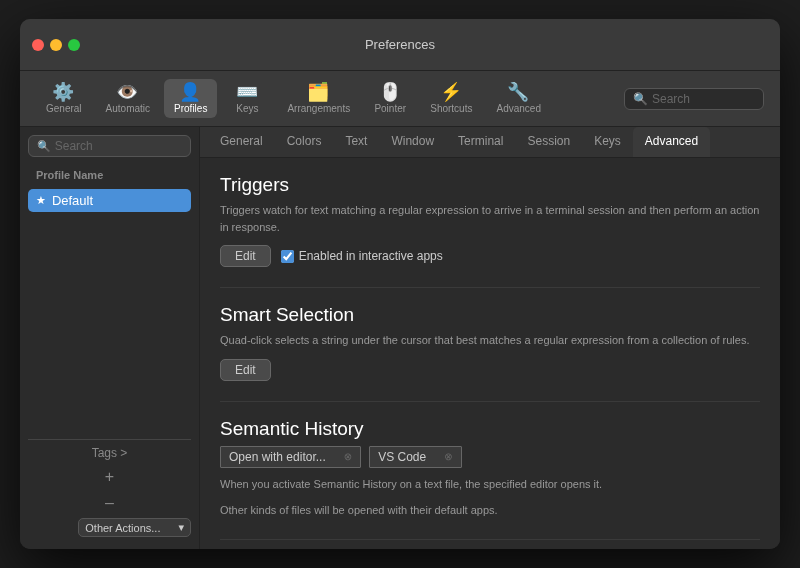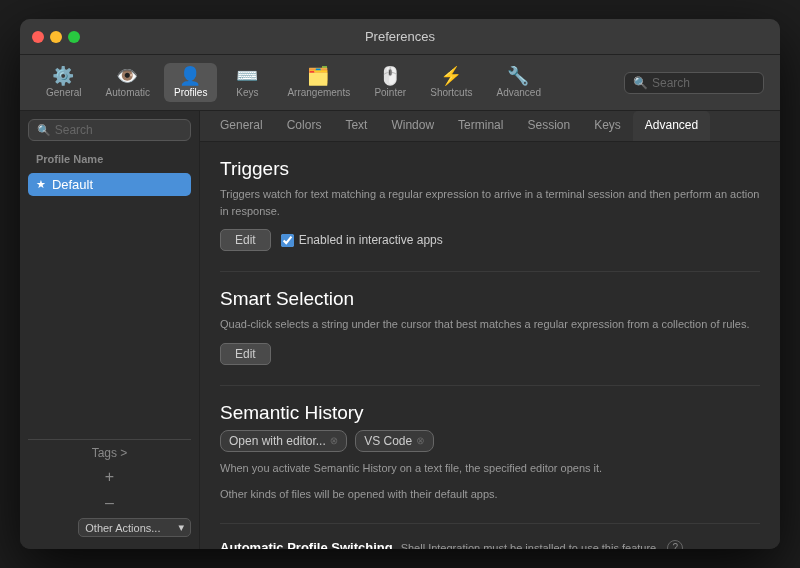--- a/index.html
+++ b/index.html
@@ -20,21 +20,21 @@
       border-radius: 10px;
       box-shadow: 0 20px 60px rgba(0,0,0,0.8);
       overflow: hidden;
       display: flex;
       flex-direction: column;
     }
 
     
     .titlebar {
       background: #3a3a3a;
-      height: 36px;
+      height: 52px;
       display: flex;
       align-items: center;
       padding: 0 12px;
       position: relative;
       border-bottom: 1px solid #222;
     }
     .traffic-lights {
       display: flex;
       gap: 6px;
     }
@@ -290,28 +290,28 @@
     
     .semantic-row {
       display: flex;
       align-items: center;
       gap: 8px;
       margin-bottom: 8px;
     }
     .select-dropdown {
       background: #3a3a3a;
       border: 1px solid #666;
-      border-radius: 8px;
+      border-radius: 1px;
       color: #ccc;
       font-size: 12px;
       padding: 3px 8px;
       cursor: pointer;
       display: flex;
       align-items: center;
-      gap: 4px;
+      gap: 18px;
     }
     .select-dropdown .chevron {
       font-size: 10px;
       color: #666;
     }
 
     
     .aps-header {
       display: flex;
       align-items: center;

